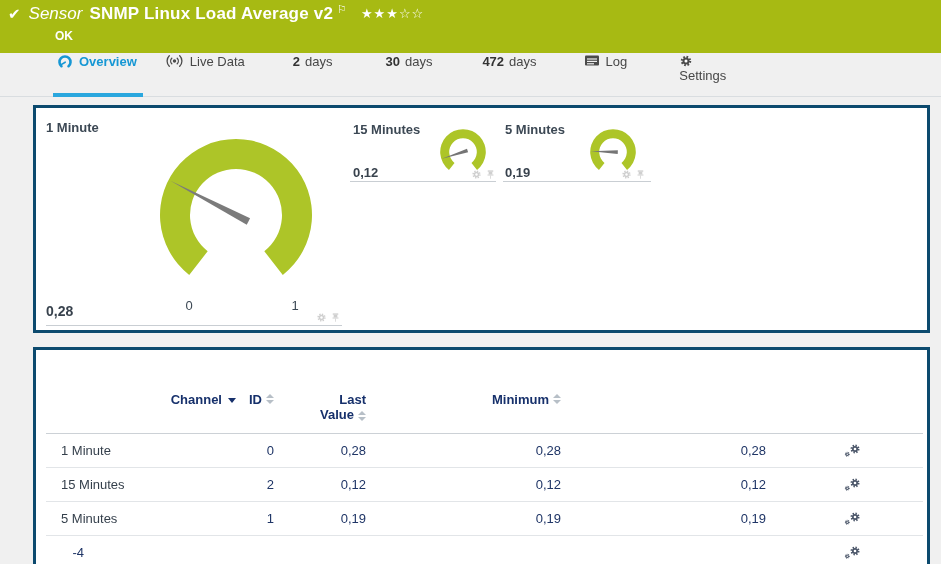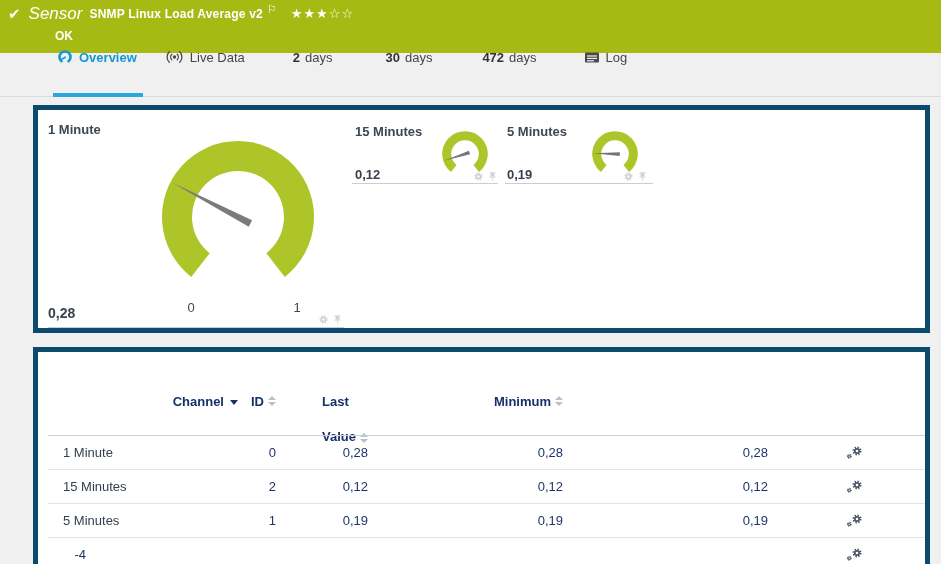--- a/index.html
+++ b/index.html
@@ -4,65 +4,65 @@
 <style>
   html,body{margin:0;padding:0;}
   body{font-family:"Liberation Sans","DejaVu Sans",sans-serif;background:#f0f0f0;}
   #app{position:relative;width:941px;height:564px;overflow:hidden;background:#f0f0f0;}
 
   
   .sensor-header{position:absolute;left:0;top:0;width:941px;height:53px;background:#a7ba13;color:#fff;}
   .hdr-line1{position:absolute;left:8px;top:4px;display:flex;align-items:center;}
   .check-icon{font-size:15px;font-weight:bold;margin-right:8px;color:#fff;}
   .kind-label{font-style:italic;font-size:17px;margin-right:7px;}
-  .sensor-title{font-size:12px;font-weight:bold;letter-spacing:.2px;}
+  .sensor-title{font-size:17px;font-weight:bold;letter-spacing:.2px;}
   .flag-icon{font-size:11px;margin-left:4px;position:relative;top:-5px;}
   .star-rating{font-size:13px;margin-left:14px;letter-spacing:1px;position:relative;top:-1px;}
   .status-text{position:absolute;left:55px;top:29px;font-size:12px;font-weight:bold;text-align:center;}
 
   
   .tab-bar{position:absolute;left:0;top:53px;width:941px;height:44px;display:flex;align-items:flex-end;border-bottom:1px solid #d9dde0;box-sizing:border-box;}
-  .tab{position:relative;display:flex;align-items:center;height:30px;padding-bottom:24px;font-size:13px;color:#474747;cursor:pointer;white-space:nowrap;margin-top:28px;}
+  .tab{position:relative;display:flex;height:30px;padding-bottom:12px;font-size:13px;color:#474747;cursor:pointer;white-space:nowrap;margin-top:28px;}
   .tab .ticon{margin-right:6px;display:inline-flex;color:#4a4a4a;}
   .tab.active{color:#1697d4;font-weight:bold;}
   .tab.active .ticon{color:#1697d4;}
   .tab.active::after{content:"";position:absolute;left:-4px;right:-6px;bottom:-1px;height:4px;background:#2aa7de;}
   .tab .num{font-weight:bold;color:#333;margin-right:5px;}
   .tab:nth-child(1){margin-left:57px;}
   .tab:nth-child(2){margin-left:28px;}
   .tab:nth-child(3){margin-left:48px;}
   .tab:nth-child(4){margin-left:53px;}
   .tab:nth-child(5){margin-left:50px;}
   .tab:nth-child(6){margin-left:47px;}
   .tab:nth-child(7){margin-left:52px;flex-direction:column;}
   .tab:nth-child(8){margin-left:47px;}
 
   
-  .panel{position:absolute;background:#fff;border:5px solid #0c4a6e;box-sizing:border-box;text-decoration:underline;}
+  .panel{position:absolute;background:#fff;border:3px solid #0c4a6e;box-sizing:border-box;text-decoration:underline;}
   .gauges-panel{left:33px;top:105px;width:897px;height:228px;}
   .table-panel{left:33px;top:347px;width:897px;height:240px;}
 
   .gauge-label{position:absolute;font-size:13px;font-weight:bold;color:#3c4854;}
   .gauge-value{position:absolute;font-size:14px;font-weight:bold;color:#38424d;}
   .gauge-value.small{font-size:13px;}
   .scale-label{position:absolute;width:16px;text-align:center;font-size:13px;color:#3c4854;}
   .cell-rule{position:absolute;height:1px;background:#c9ced3;}
   .cell-icons{position:absolute;display:flex;gap:3px;color:#cfcfcf;}
   .cell-icons .ic{width:11px;height:11px;display:inline-flex;cursor:pointer;}
 
   
   .thead{position:absolute;left:10px;top:42px;width:877px;display:flex;font-size:13px;font-weight:bold;color:#16306b;}
   .thead .hcell{display:flex;align-items:flex-start;justify-content:flex-end;box-sizing:border-box;cursor:pointer;}
   .hc-channel{width:190px;justify-content:center;padding-left:15px;}
   .hc-id{width:38px;}
   .hc-last{width:92px;}
   .hc-min{width:195px;}
   .hc-max{width:205px;}
   .hc-gear{flex:1;}
-  .two-line{display:flex;flex-direction:column;align-items:flex-start;gap:20px;}
+  .two-line{display:flex;flex-direction:column;align-items:flex-end;}
   .two-line .l2{display:flex;align-items:center;}
   .sort-caret{display:inline-flex;flex-direction:column;margin-left:4px;margin-top:2px;gap:2px;}
   .sort-caret i{width:0;height:0;border-left:4px solid transparent;border-right:4px solid transparent;}
   .sort-caret .up{border-bottom:4px solid #b7bfc7;}
   .sort-caret .dn{border-top:4px solid #b7bfc7;}
   .sort-active{width:0;height:0;border-left:4px solid transparent;border-right:4px solid transparent;border-top:5px solid #16306b;margin-left:6px;margin-top:6px;}
   .hdr-rule{position:absolute;left:10px;top:83px;width:877px;height:1px;background:#ccd1d6;}
   .tbody{position:absolute;left:10px;top:84px;width:877px;}
   .trow{display:flex;align-items:center;height:33px;border-bottom:1px solid #e2e5e8;font-size:13px;}
   .tcell{box-sizing:border-box;text-align:right;color:#1f3566;}
@@ -144,20 +144,28 @@
       <span class="ticon">
         <svg width="16" height="13" viewBox="0 0 16 13">
             <rect x="1" y="1.5" width="14" height="10" rx="1" fill="currentColor"></rect>
             <line x1="3" y1="5" x2="13" y2="5" stroke="#f0f0f0" stroke-width="1.2"></line>
             <line x1="3" y1="7.4" x2="13" y2="7.4" stroke="#f0f0f0" stroke-width="1.2"></line>
             <line x1="3" y1="9.8" x2="10" y2="9.8" stroke="#f0f0f0" stroke-width="1.2"></line>
           </svg>
       </span>
       <span>Log</span>
     </div>
+    <div class="tab">
+      <span class="ticon">
+        <svg width="14" height="14" viewBox="0 0 24 24">
+            <use href="#sym-gear"></use>
+          </svg>
+      </span>
+      <span>Settings</span>
+    </div>
   </div>
 
   <div class="panel gauges-panel">
 
     <div class="gauge-label" style="left:10px;top:12px;">1 Minute</div>
     <svg width="160" height="160" viewBox="0 0 160 160" style="position:absolute;left:120px;top:27px;">
       <use href="#sym-arc"></use>
       <g transform="rotate(-152.5,80,80)">
           <polygon points="154,80 66,76.4 66,83.6" fill="#7b7b7b"></polygon>
         </g>

